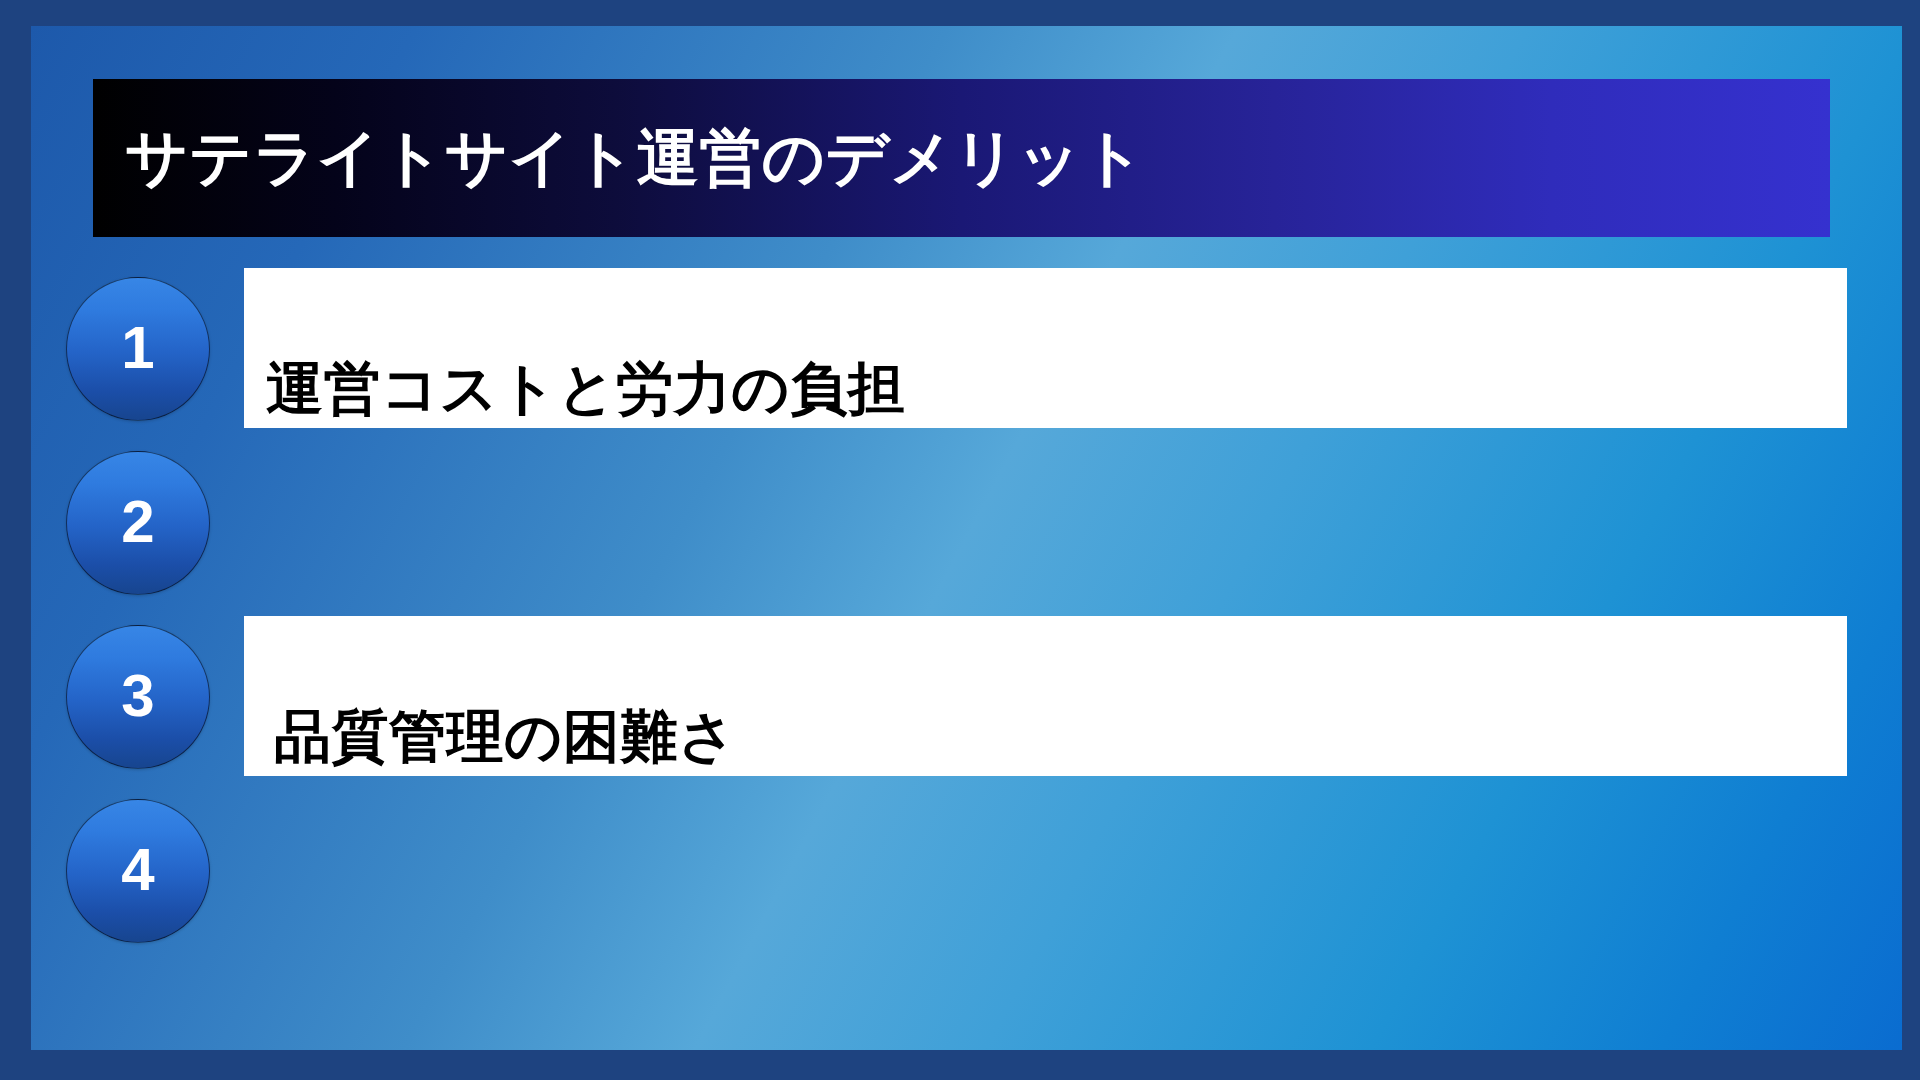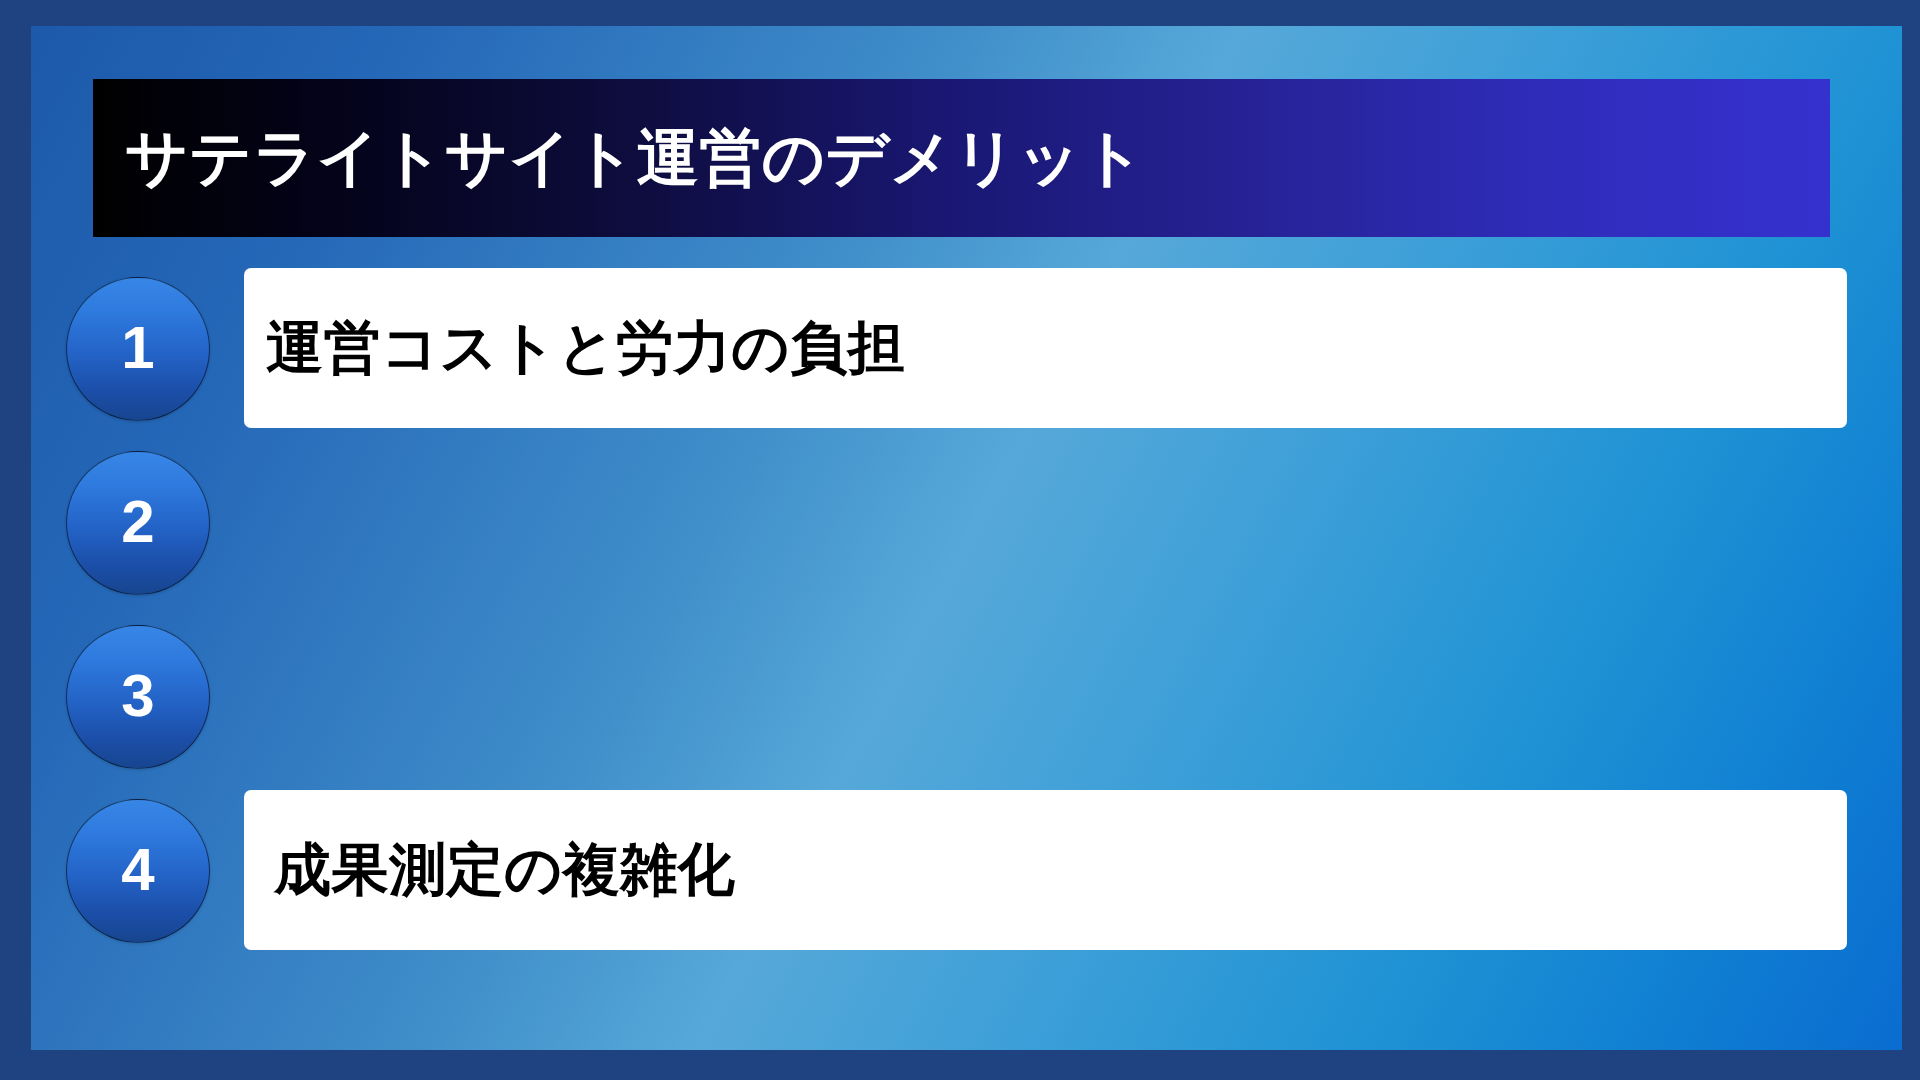--- a/index.html
+++ b/index.html
@@ -115,23 +115,23 @@
     margin-top: -2px;
   }
 
   .card {
     position: absolute;
     left: 213px;
     top: 0;
     right: 55px;
     height: 160px;
     background: #ffffff;
-    border-radius: 7px;
+    border-radius: 0;
     display: flex;
-    align-items: center;
+    align-items: flex-end;
     z-index: 1;
   }
   .card-text {
     color: #000000;
     font-size: 57px;
     font-weight: bold;
     letter-spacing: 0.5px;
     margin-left: 22px;
     white-space: nowrap;
   }
@@ -161,26 +161,26 @@
       <div class="row">
         <div class="num-badge">
           <span>2</span>
         </div>
       </div>
 
       <div class="row">
         <div class="num-badge">
           <span>3</span>
         </div>
+        <div class="card">
+          <div class="card-text indent">品質管理の困難さ</div>
+        </div>
       </div>
 
       <div class="row">
         <div class="num-badge">
           <span>4</span>
-        </div>
-        <div class="card">
-          <div class="card-text indent">成果測定の複雑化</div>
         </div>
       </div>
 
     </div>
   </div>
 </div>
 
 </body></html>

